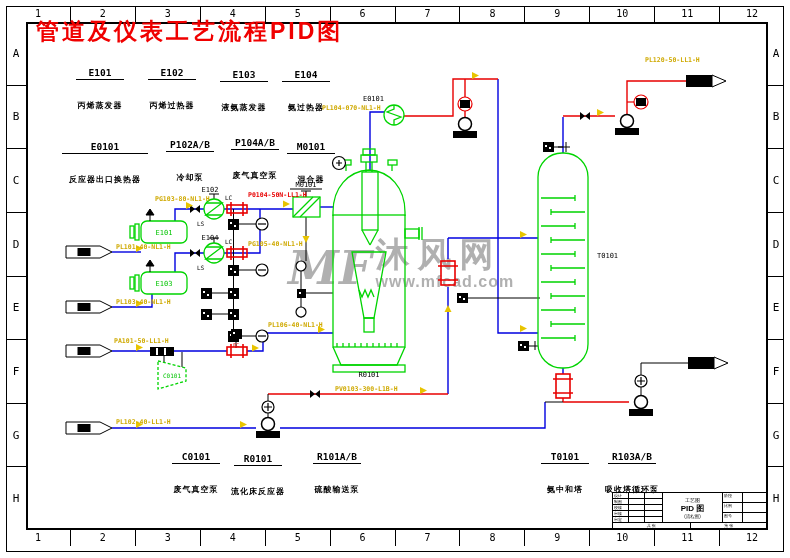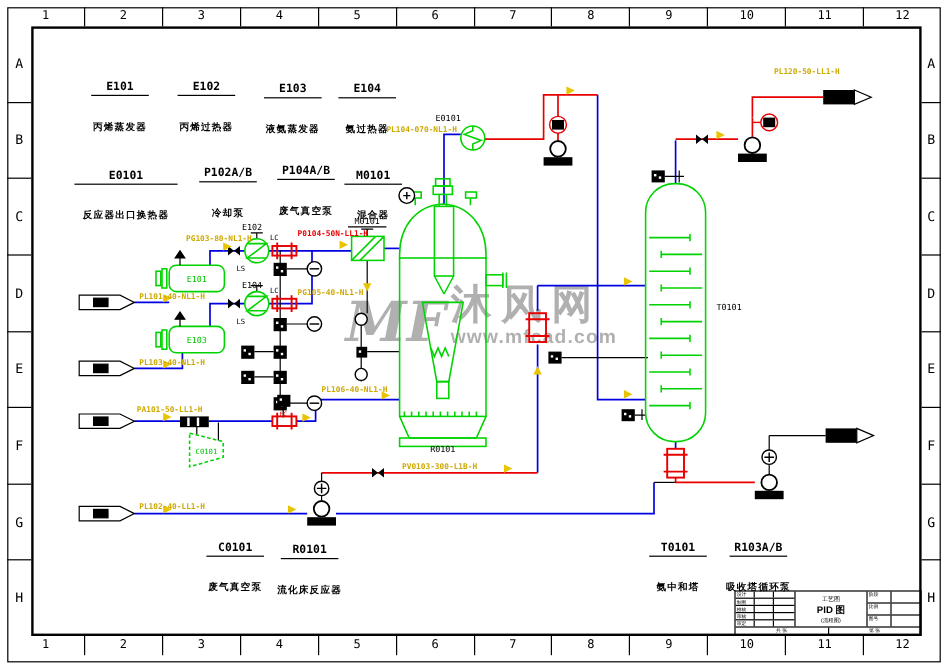--- a/index.html
+++ b/index.html
@@ -120,20 +120,21 @@
       <div class="cell">B</div>
       <div class="cell">C</div>
       <div class="cell">D</div>
       <div class="cell">E</div>
       <div class="cell">F</div>
       <div class="cell">G</div>
       <div class="cell">H</div>
     </div>
   <div class="frame-inner"></div>
 
+  <div class="dwg-title">管道及仪表工艺流程PID图</div>
 
   <div class="eq" style="left:65px;top:62px;width:70px">
     <div class="eq-tag">E101</div>
     <div class="eq-name">丙烯蒸发器</div>
   </div>
   <div class="eq" style="left:137px;top:62px;width:70px">
     <div class="eq-tag">E102</div>
     <div class="eq-name">丙烯过热器</div>
   </div>
   <div class="eq" style="left:209px;top:64px;width:70px">
@@ -162,20 +163,24 @@
     <div class="eq-name">混合器</div>
   </div>
 
   <div class="eq" style="left:161px;top:446px;width:70px">
     <div class="eq-tag">C0101</div>
     <div class="eq-name">废气真空泵</div>
   </div>
   <div class="eq" style="left:223px;top:448px;width:70px">
     <div class="eq-tag">R0101</div>
     <div class="eq-name">流化床反应器</div>
+  </div>
+  <div class="eq" style="left:297px;top:446px;width:80px">
+    <div class="eq-tag">R101A/B</div>
+    <div class="eq-name">硫酸输送泵</div>
   </div>
   <div class="eq" style="left:530px;top:446px;width:70px">
     <div class="eq-tag">T0101</div>
     <div class="eq-name">氨中和塔</div>
   </div>
   <div class="eq" style="left:590px;top:446px;width:84px">
     <div class="eq-tag">R103A/B</div>
     <div class="eq-name">吸收塔循环泵</div>
   </div>
 

